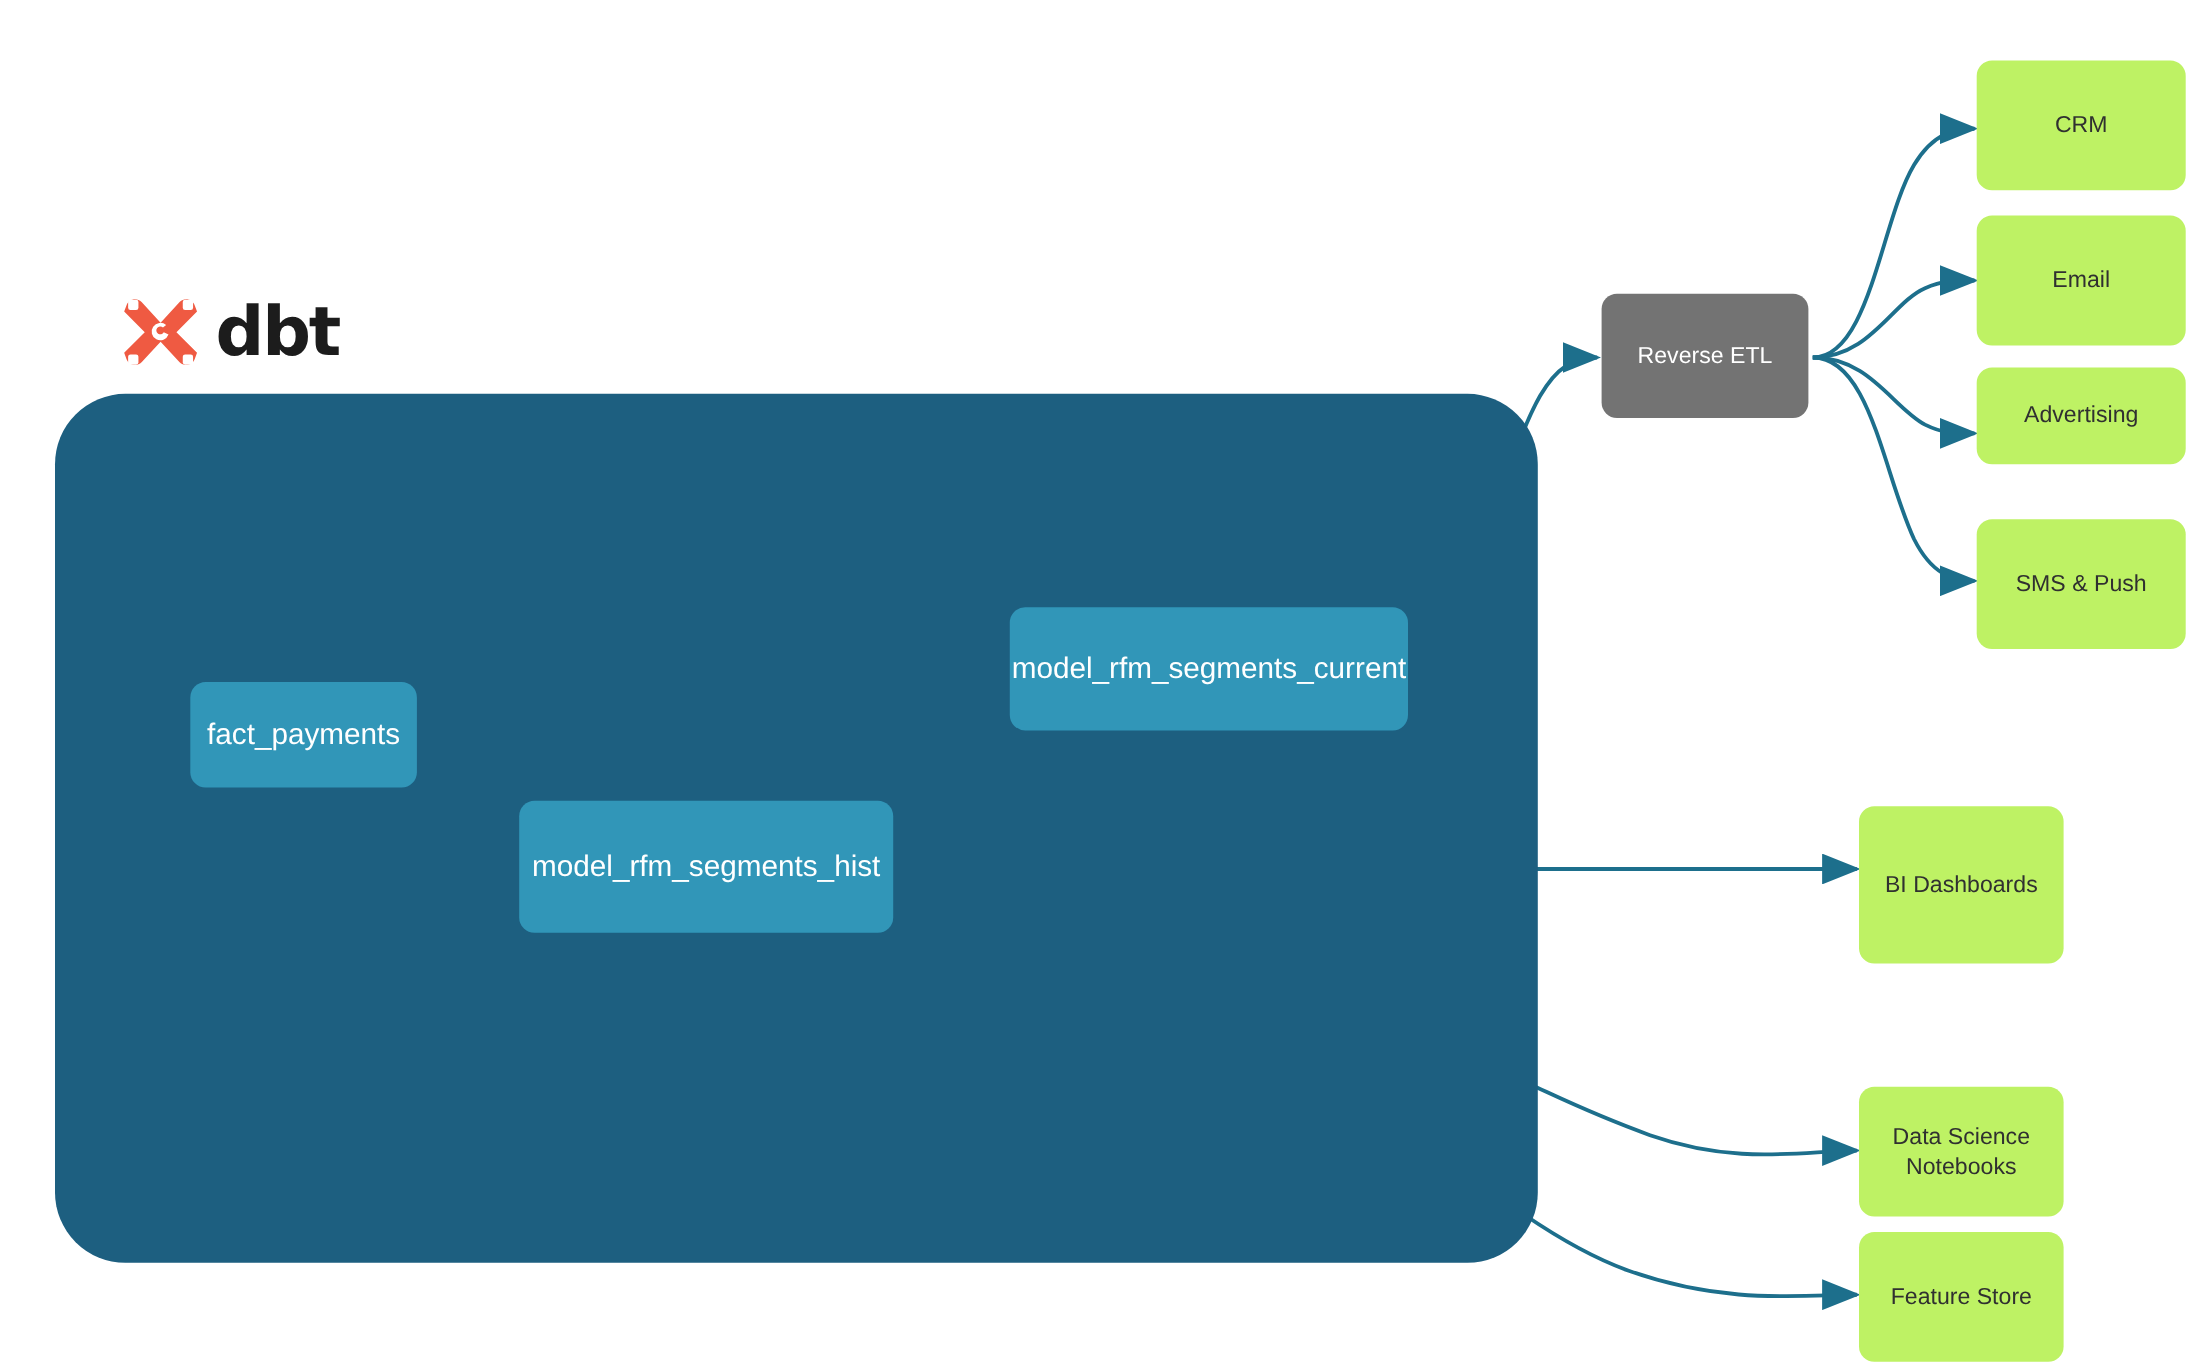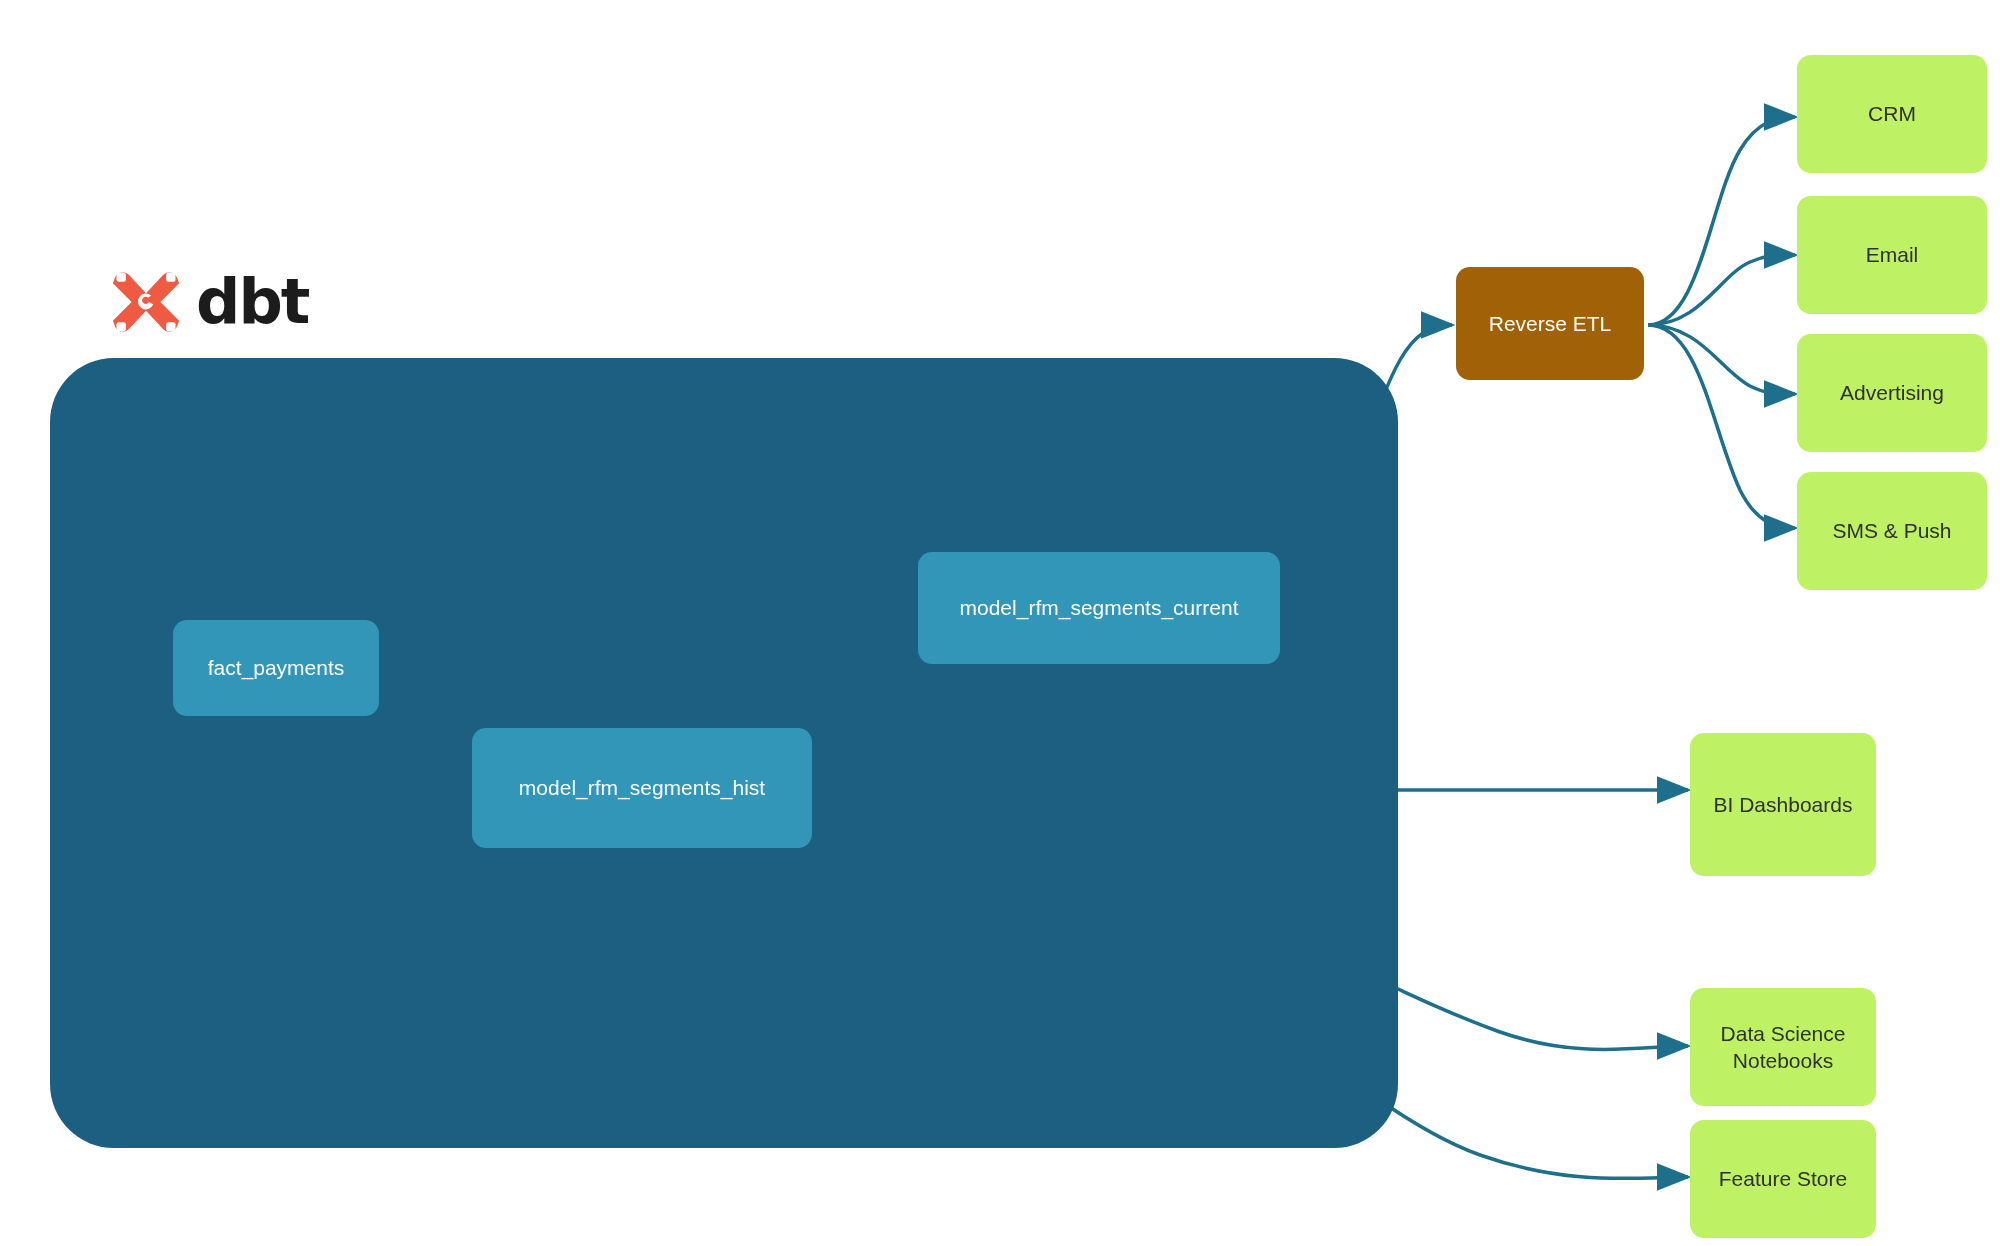--- a/index.html
+++ b/index.html
@@ -62,25 +62,25 @@
     align-items: center;
     justify-content: center;
     text-align: center;
     box-sizing: border-box;
     line-height: 1.3;
   }
   .node-model {
     background: #3196b8;
     border-radius: 14px;
     color: #ffffff;
-    font-size: 21px;
+    font-size: 27px;
     padding: 12px 14px;
   }
   .node-green {
-    background: #a16207;
+    background: #737373;
     border-radius: 14px;
     color: #ffffff;
     font-size: 21px;
   }
   .node-gray {
     background: #bef264;
     border-radius: 14px;
     color: #303030;
     font-size: 21px;
   }
@@ -154,21 +154,21 @@
   </div>
 
   <div class="node node-gray" style="left:1797px; top:55px; width:190px; height:118px;">
     <span>CRM</span>
   </div>
 
   <div class="node node-gray" style="left:1797px; top:196px; width:190px; height:118px;">
     <span>Email</span>
   </div>
 
-  <div class="node node-gray" style="left:1797px; top:334px; width:190px; height:118px;">
+  <div class="node node-gray" style="left:1797px; top:334px; width:190px; height:88px;">
     <span>Advertising</span>
   </div>
 
   <div class="node node-gray" style="left:1797px; top:472px; width:190px; height:118px;">
     <span>SMS &amp; Push</span>
   </div>
 
   <div class="node node-gray" style="left:1690px; top:733px; width:186px; height:143px;">
     <span>BI Dashboards</span>
   </div>

